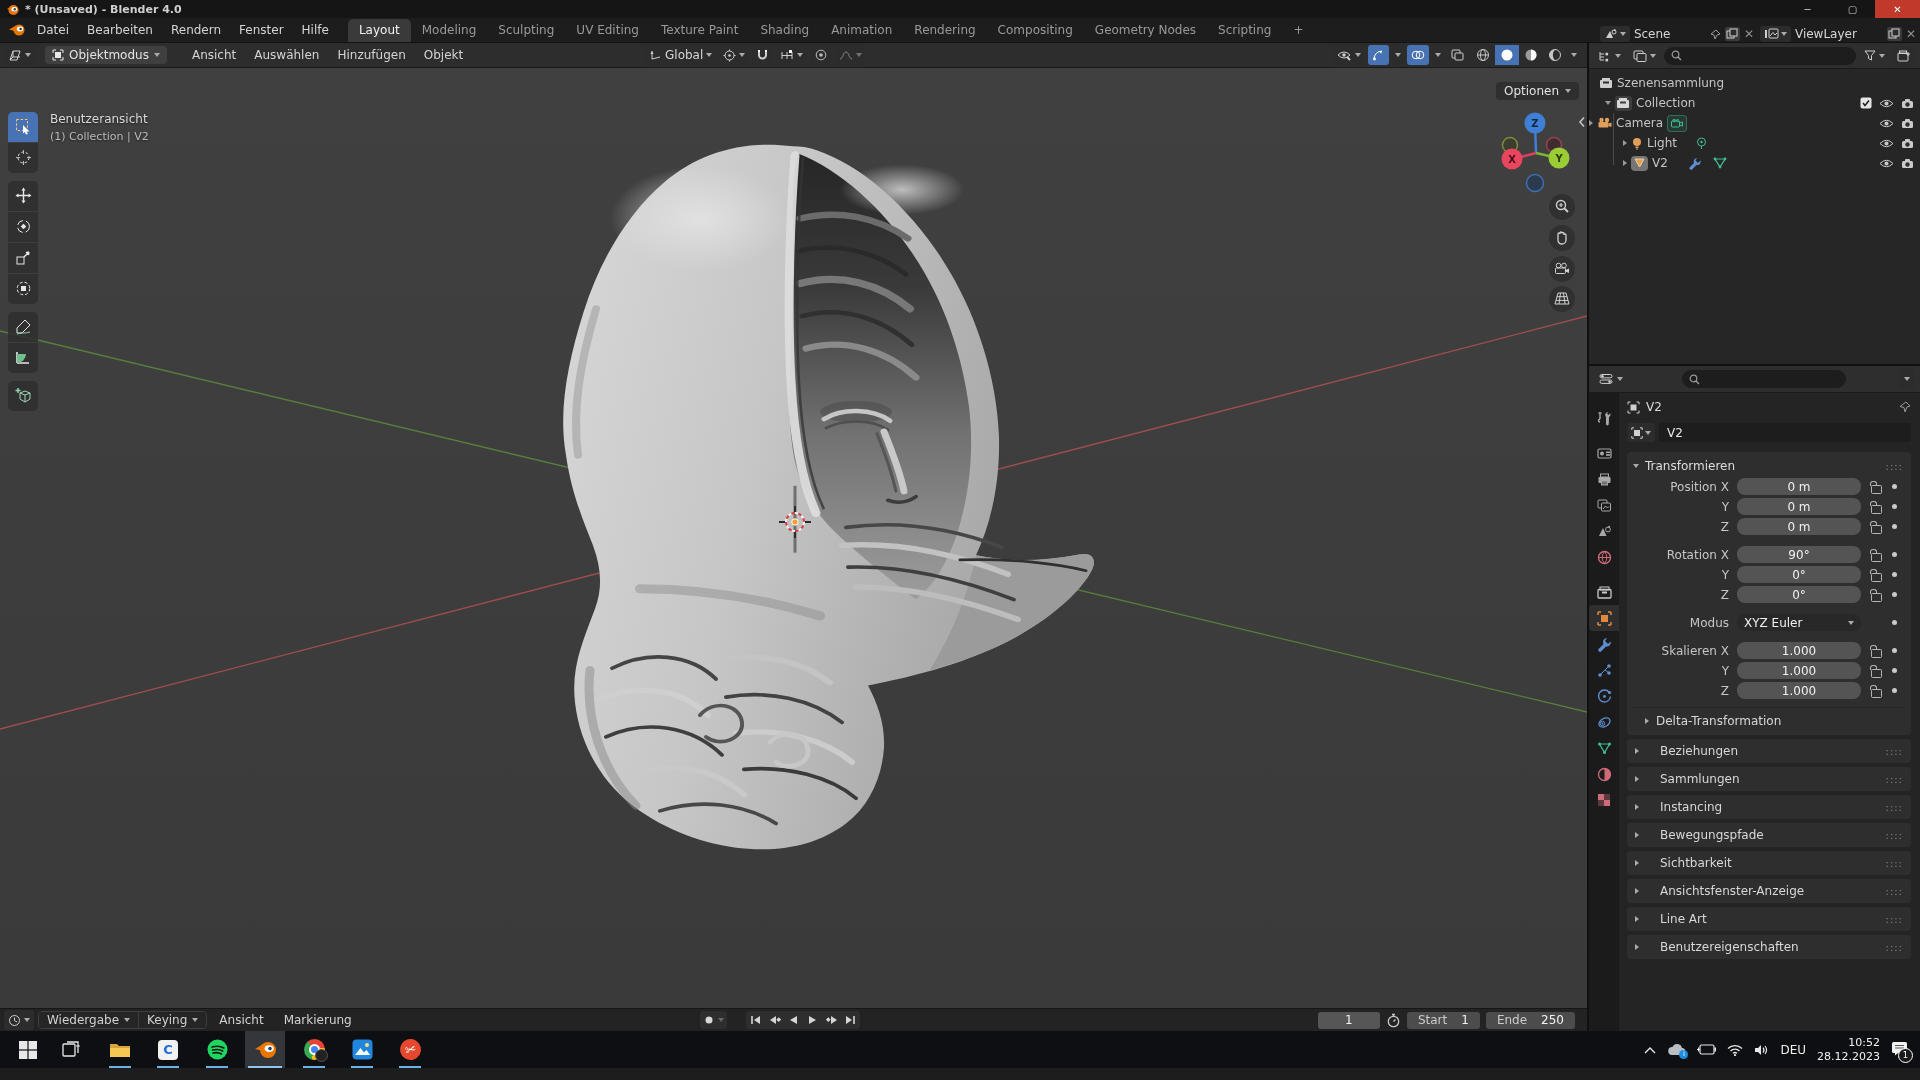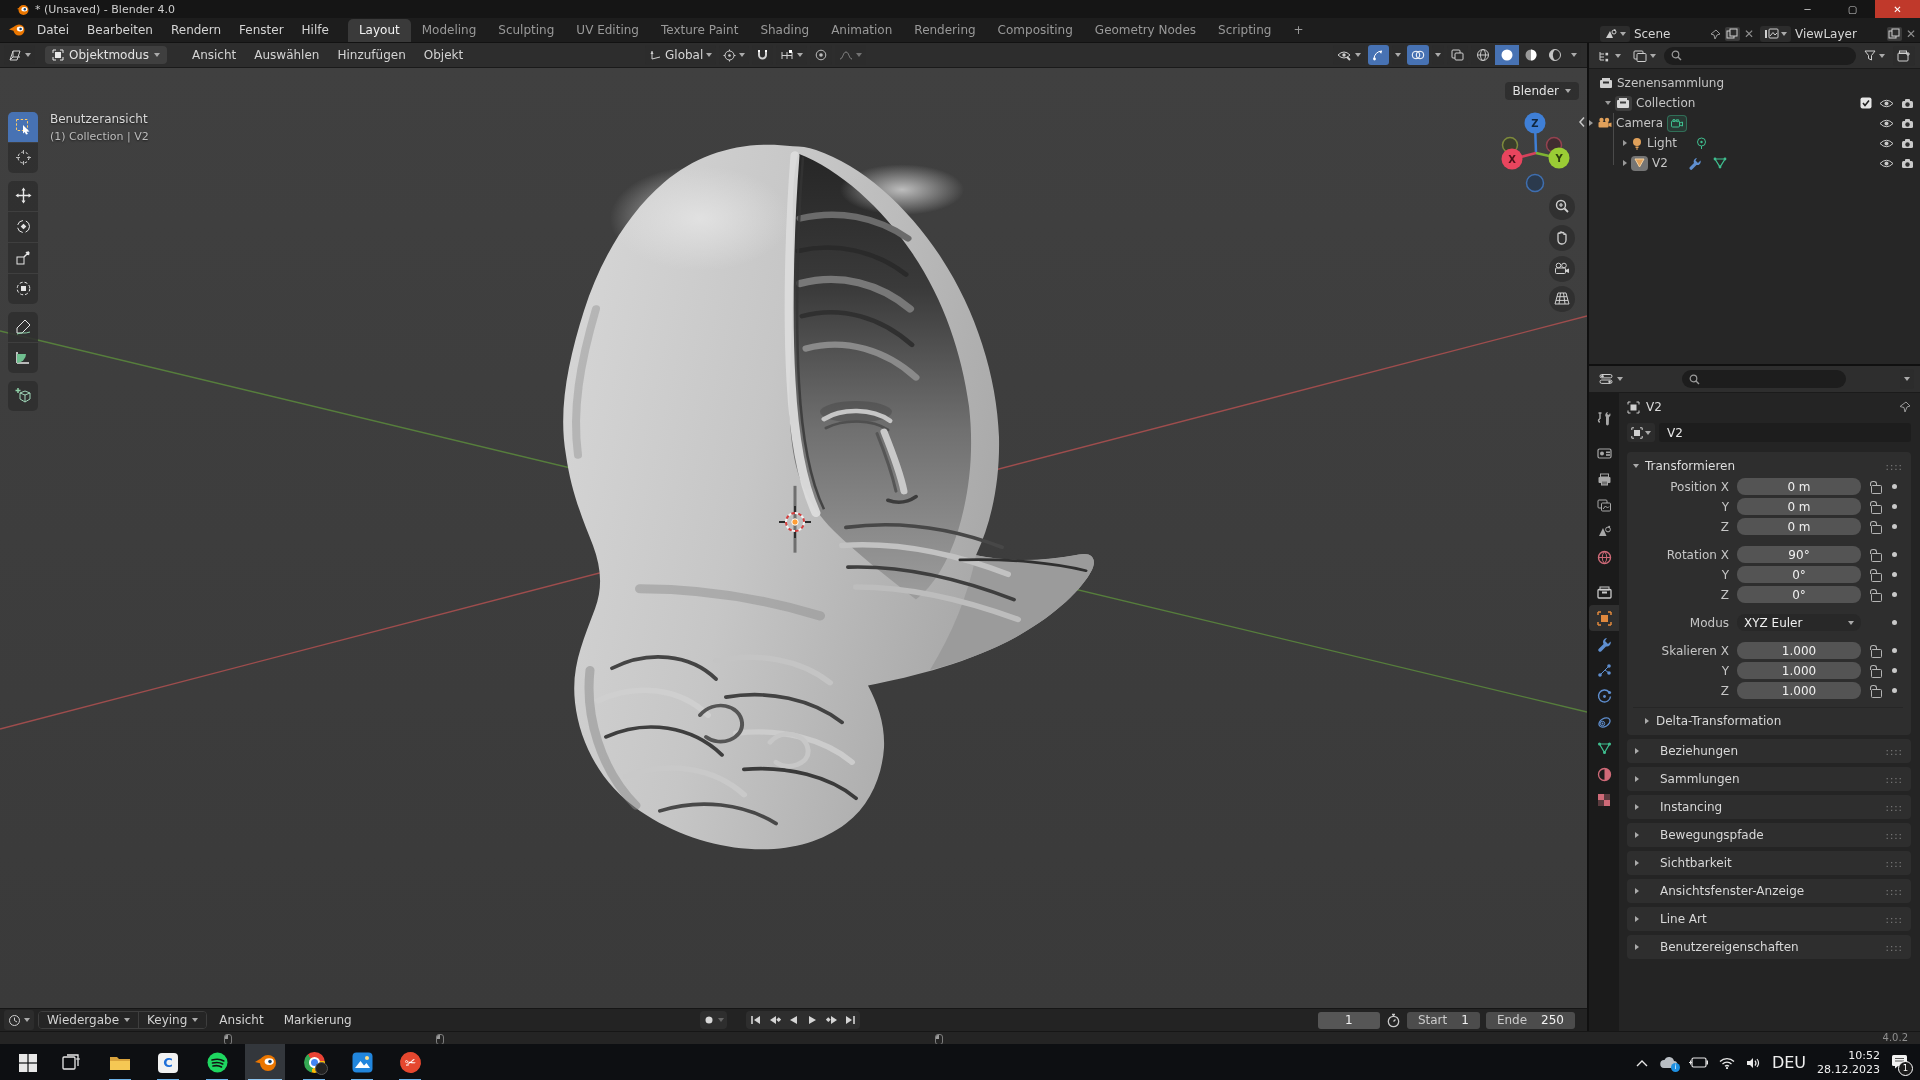--- a/index.html
+++ b/index.html
@@ -2,21 +2,21 @@
 <html><head>
 <meta charset="utf-8">
 <style>
   html,body{margin:0;padding:0;background:#000;}
   .app{position:relative;width:1920px;height:1080px;overflow:hidden;
        font-family:"DejaVu Sans","Liberation Sans",sans-serif;font-size:12px;color:#d6d6d6;background:#1d1d1d;}
   .a{position:absolute;}
   .nosel{user-select:none;}
 
   
-  .titlebar{height:18px;background:#151515;display:flex;align-items:center;padding-left:16px;font-size:11px;color:#cfcfcf;}
+  .titlebar{height:18px;background:#151515;display:flex;align-items:center;padding-left:6px;font-size:11px;color:#cfcfcf;font-weight:bold;}
   .titlebar .wbtns{margin-left:auto;display:flex;height:18px;}
   .wbtn{width:45px;height:18px;display:flex;align-items:center;justify-content:center;color:#c9c9c9;font-size:10px;}
   .wbtn.close{background:#c0392b;color:#fff;}
 
   
   .topbar{height:24px;background:#1d1d1d;display:flex;align-items:center;border-bottom:1px solid #121212;position:relative;}
   .menu-item{padding:0 9px;color:#d4d4d4;line-height:24px;}
   .tabs{display:flex;margin-left:10px;height:24px;align-items:flex-end;}
   .tab{padding:3px 11px 4px 11px;color:#999;border-radius:5px 5px 0 0;line-height:16px;}
   .tab.active{background:#3a3a3a;color:#f2f2f2;}
@@ -444,21 +444,21 @@
             <circle r="9" fill="none" stroke="#f2f2f2" stroke-width="2" stroke-dasharray="3.5 3.5"></circle>
             <circle r="9" fill="none" stroke="#d63d3d" stroke-width="2" stroke-dasharray="3.5 3.5" stroke-dashoffset="3.5"></circle>
             <circle r="3.2" fill="#ff9e35" stroke="#fff" stroke-width="1"></circle>
           </g>
         </svg>
 
         <div class="ovl-line1">Benutzeransicht</div>
         <div class="ovl-line2">(1) Collection | V2</div>
 
         <div class="optbtn">
-          <span>Blender</span>
+          <span>Optionen</span>
           <span class="chev"></span>
         </div>
 
         <div class="sidebar-arrow">
           <svg width="8" height="12" viewBox="0 0 8 12">
               <path d="M6,1.5 L2,6 L6,10.5" fill="none" stroke="#c9c9c9" stroke-width="1.5"></path>
             </svg>
         </div>
 
         <svg class="a" style="left:1490px;top:30px;" width="92" height="100" viewBox="0 0 92 100">
@@ -1131,26 +1131,20 @@
                 <span class="chevr"></span>
                 <span>Benutzereigenschaften</span>
                 <span class="grip">::::</span>
               </div>
           </div>
         </div>
       </div>
     </div>
   </div>
 
-  <div class="statusbar">
-    <span class="mouseico" style="left:224px;"></span>
-    <span class="mouseico" style="left:436px;"></span>
-    <span class="mouseico" style="left:935px;"></span>
-    <span class="version">4.0.2</span>
-  </div>
 
   <div class="taskbar">
     <div class="tb-ico" style="left:8px;">
       <svg width="18" height="18" viewBox="0 0 18 18">
           <rect x="0" y="0" width="8.4" height="8.4" fill="#e8e8e8"></rect>
           <rect x="9.6" y="0" width="8.4" height="8.4" fill="#e8e8e8"></rect>
           <rect x="0" y="9.6" width="8.4" height="8.4" fill="#e8e8e8"></rect>
           <rect x="9.6" y="9.6" width="8.4" height="8.4" fill="#e8e8e8"></rect>
         </svg>
     </div>
@@ -1226,21 +1220,21 @@
           <path d="M1.5,3.5 L1.5,7.5 M0,5.5 L3,5.5" stroke="#e8e8e8"></path>
         </svg>
       <svg width="16" height="12" viewBox="0 0 16 12">
           <path d="M1,4.5 A10,10 0 0 1 15,4.5 M3.5,7 A6.5,6.5 0 0 1 12.5,7 M6,9.3 A3.2,3.2 0 0 1 10,9.3" fill="none" stroke="#e8e8e8" stroke-width="1.3"></path>
           <circle cx="8" cy="11" r="1.1" fill="#e8e8e8"></circle>
         </svg>
       <svg width="15" height="12" viewBox="0 0 15 12">
           <path d="M1,4 L4,4 L7,1 L7,11 L4,8 L1,8 Z" fill="#e8e8e8"></path>
           <path d="M9,3.5 A4,4 0 0 1 9,8.5 M11,2 A6.5,6.5 0 0 1 11,10" fill="none" stroke="#e8e8e8" stroke-width="1.2"></path>
         </svg>
-      <span style="font-size:16px;text-align:right;">DEU</span>
+      <span style="font-size:12px;text-align:right;">DEU</span>
       <span class="clock">
         <span style="display:block;">10:52</span>
         <span style="display:block;">28.12.2023</span>
       </span>
       <span class="notif" style="margin-right:6px;">
         <svg width="17" height="15" viewBox="0 0 17 15">
             <rect x="1" y="1" width="15" height="11" rx="1.5" fill="#f2f2f2"></rect>
             <path d="M4,4.5 L13,4.5 M4,7 L13,7" stroke="#555"></path>
             <path d="M4,12 L4,14.5 L7,12" fill="#f2f2f2"></path>
           </svg>

